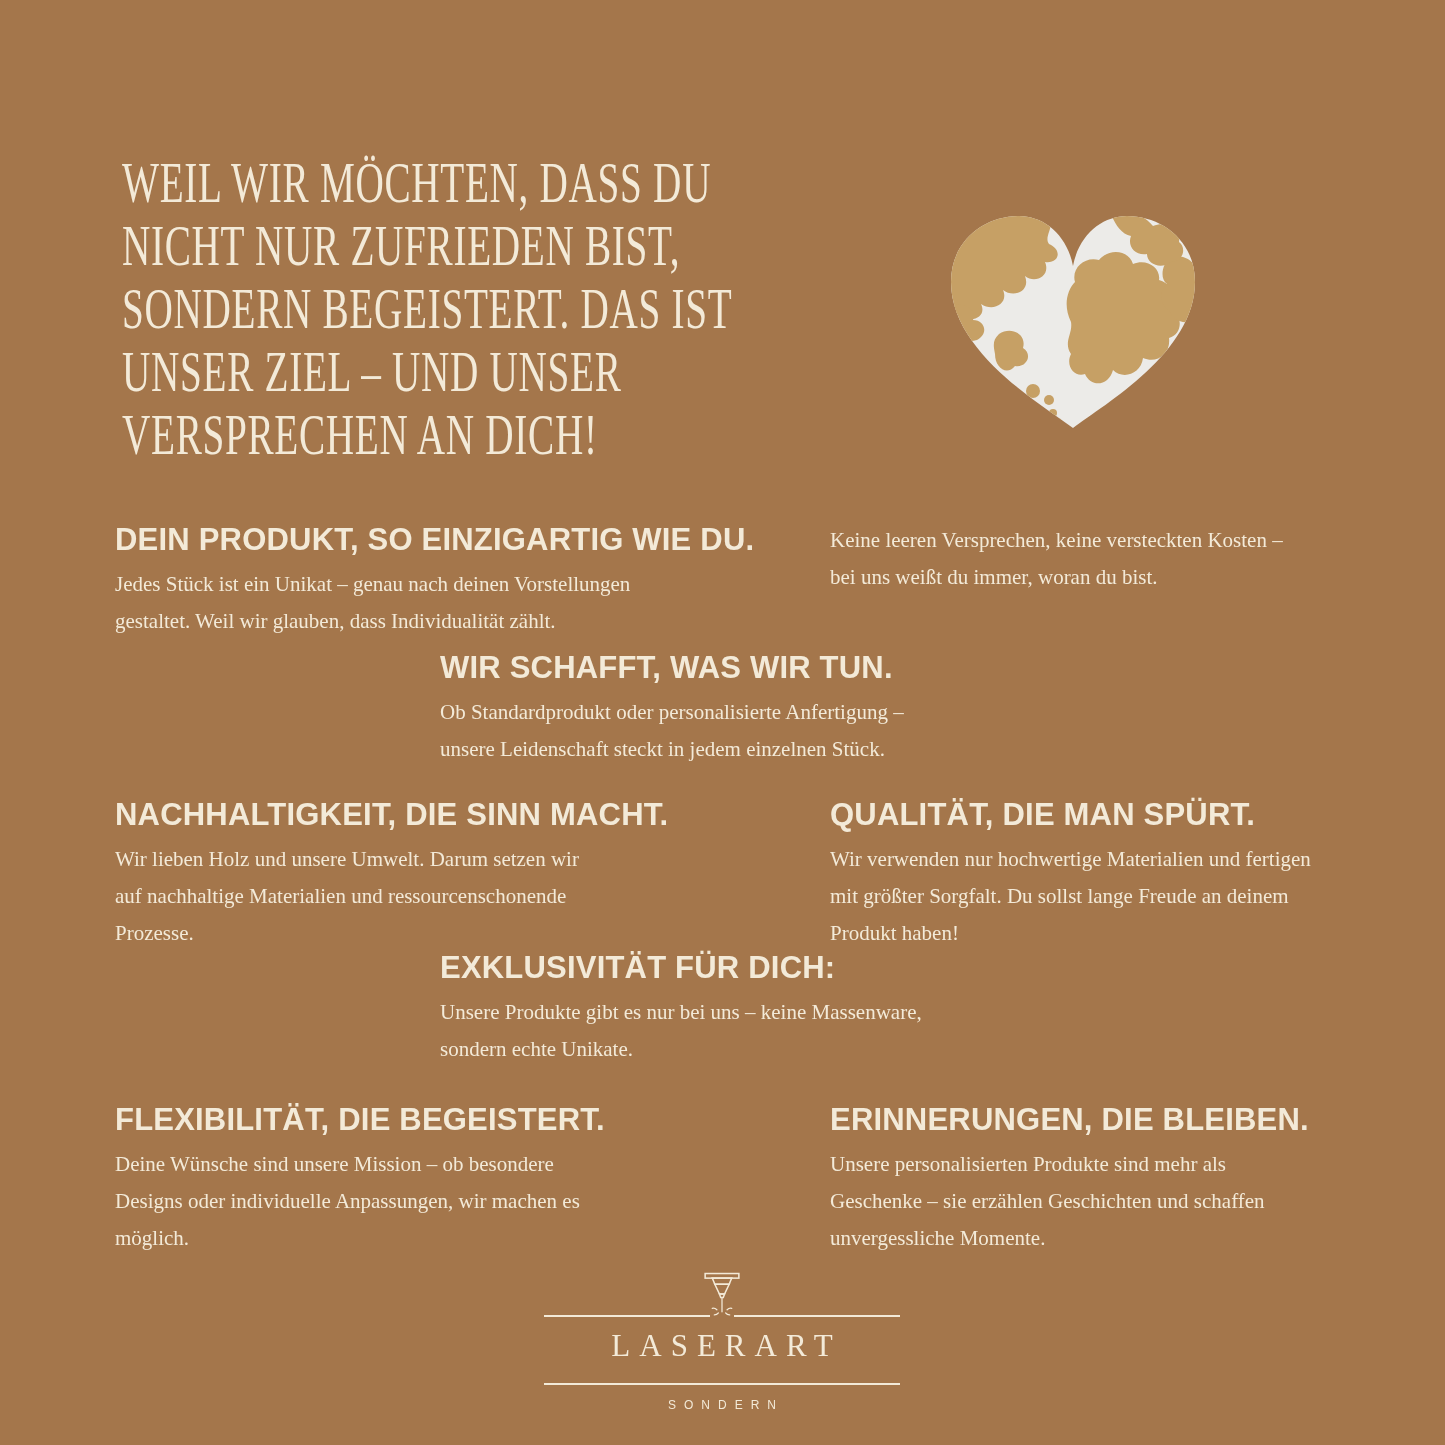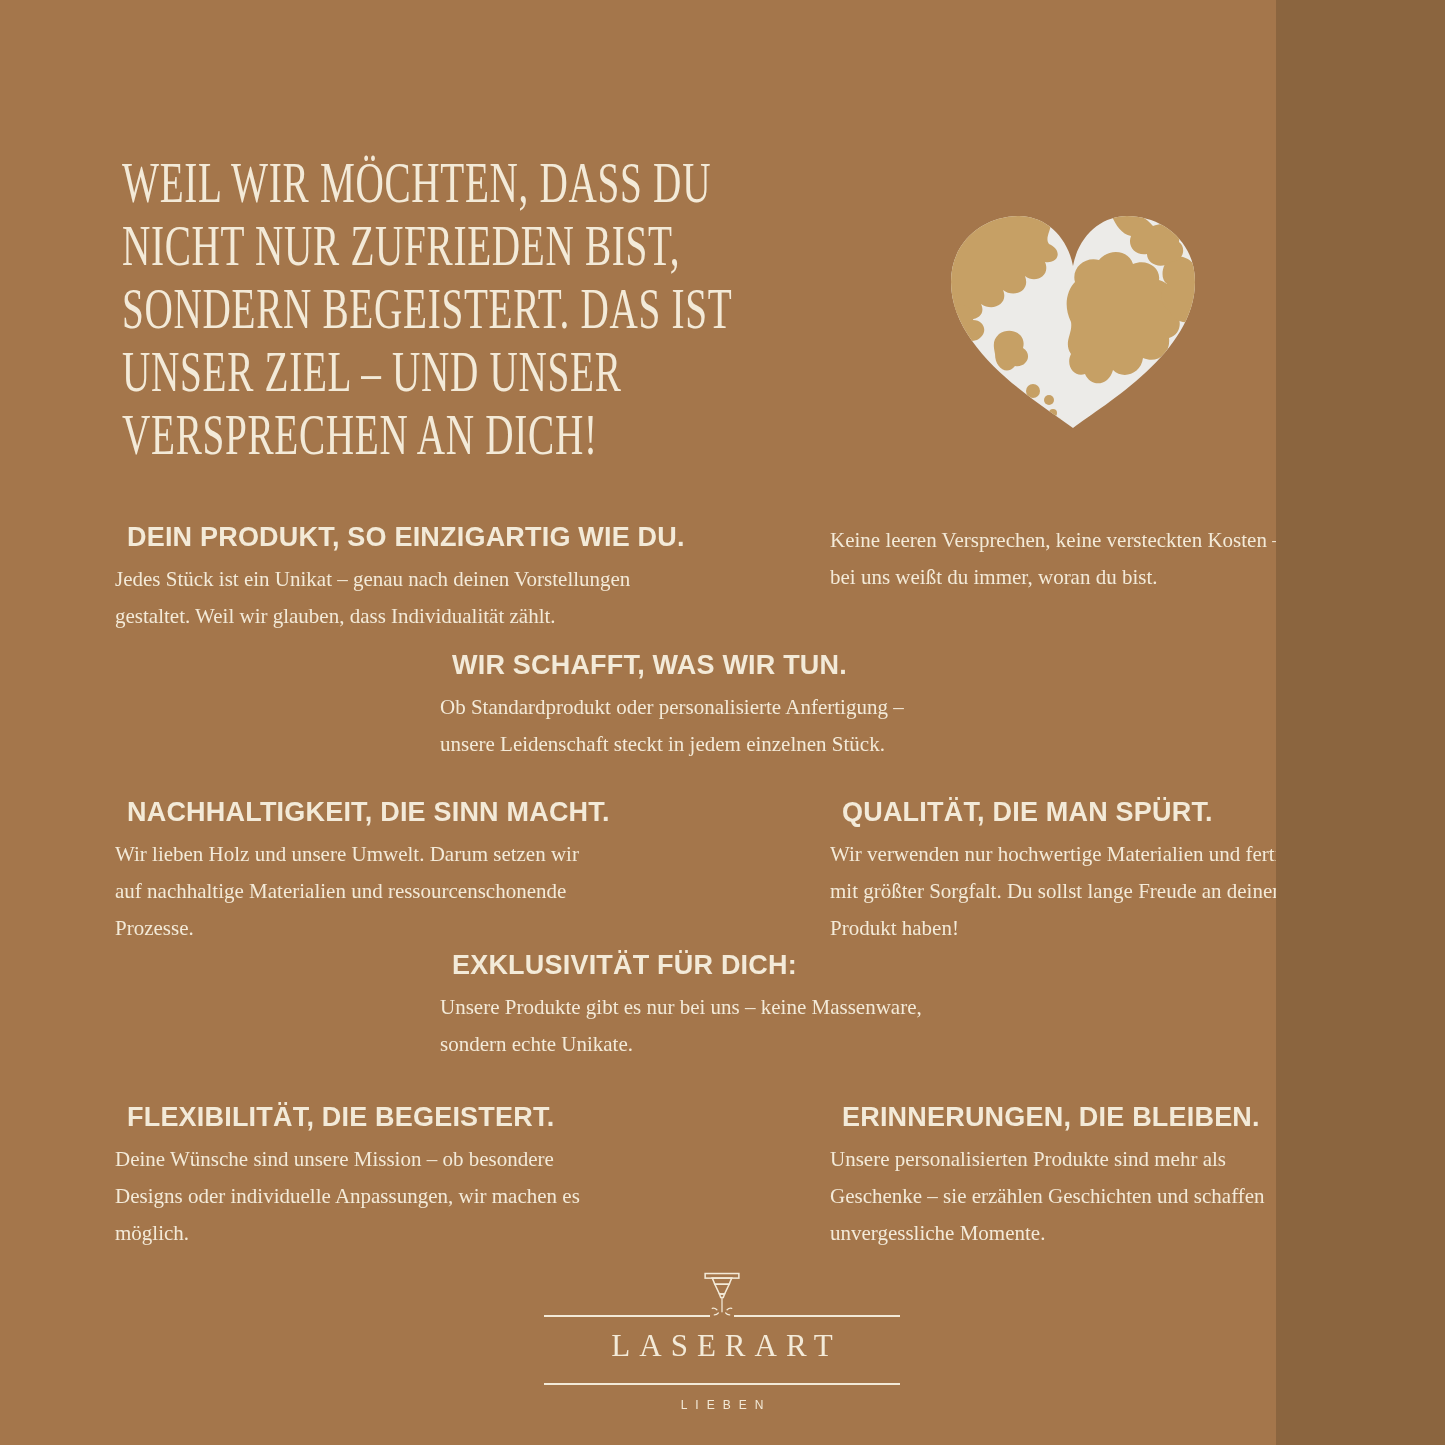--- a/index.html
+++ b/index.html
@@ -5,21 +5,21 @@
   :root{
     --background:#a4764b;
     --text-cream:#f3ead8;
     --heart-base:#ecebe8;
     --heart-land-gold:#c6a065;
   }
   html,body{margin:0;padding:0;}
   body{background:#8b653f;}
   .poster{
     position:relative;
-    width:1276px;height:1445px;
+    width:1445px;height:1445px;
     background:var(--background);
     overflow:hidden;
     font-family:"Liberation Serif", serif;
   }
   .headline{
     position:absolute;left:122px;top:152px;width:1000px;
     font-family:"Liberation Serif", serif;
     font-size:56px;line-height:63px;letter-spacing:1px;
     color:var(--text-cream);
     white-space:pre-line;
@@ -27,23 +27,23 @@
     transform:scaleX(0.70);
     transform-origin:left top;
   }
   .heart-wrap{
     position:absolute;left:943px;top:198px;width:260px;height:240px;
   }
   .sec{position:absolute;}
   .sec-title{
     font-family:"Liberation Sans", sans-serif;
     font-weight:700;
-    font-size:27px;letter-spacing:0.2px;
+    font-size:31px;letter-spacing:0.2px;
     color:var(--text-cream);
-    margin:0 0 8px 12px;
+    margin:0 0 8px 0;
     white-space:pre-line;
   }
   .sec-body{
     font-family:"Liberation Serif", serif;
     font-size:21px;line-height:37px;
     color:var(--text-cream);
     white-space:pre-line;
   }
   .sec1{left:115px;top:522px;width:680px;}
   .sec2{left:830px;top:522px;width:590px;}
@@ -170,16 +170,16 @@
       <line x1="45" y1="50" x2="45" y2="78" stroke-width="2.5"></line>
       <path d="M35,74 Q31,70 26,71" stroke-width="2.5"></path>
       <path d="M55,74 Q59,70 64,71" stroke-width="2.5"></path>
       <path d="M38,80 Q35,84 30,84" stroke-width="2.5"></path>
       <path d="M52,80 Q55,84 60,84" stroke-width="2.5"></path>
     </svg>
     <div class="logo-line line-top-left"></div>
     <div class="logo-line line-top-right"></div>
     <div class="brand-name"><span>LASERART</span></div>
     <div class="logo-line line-bottom"></div>
-    <div class="brand-country"><span>LIEBEN</span></div>
+    <div class="brand-country"><span>SONDERN</span></div>
   </div>
 
 </div>
 
 </body></html>

